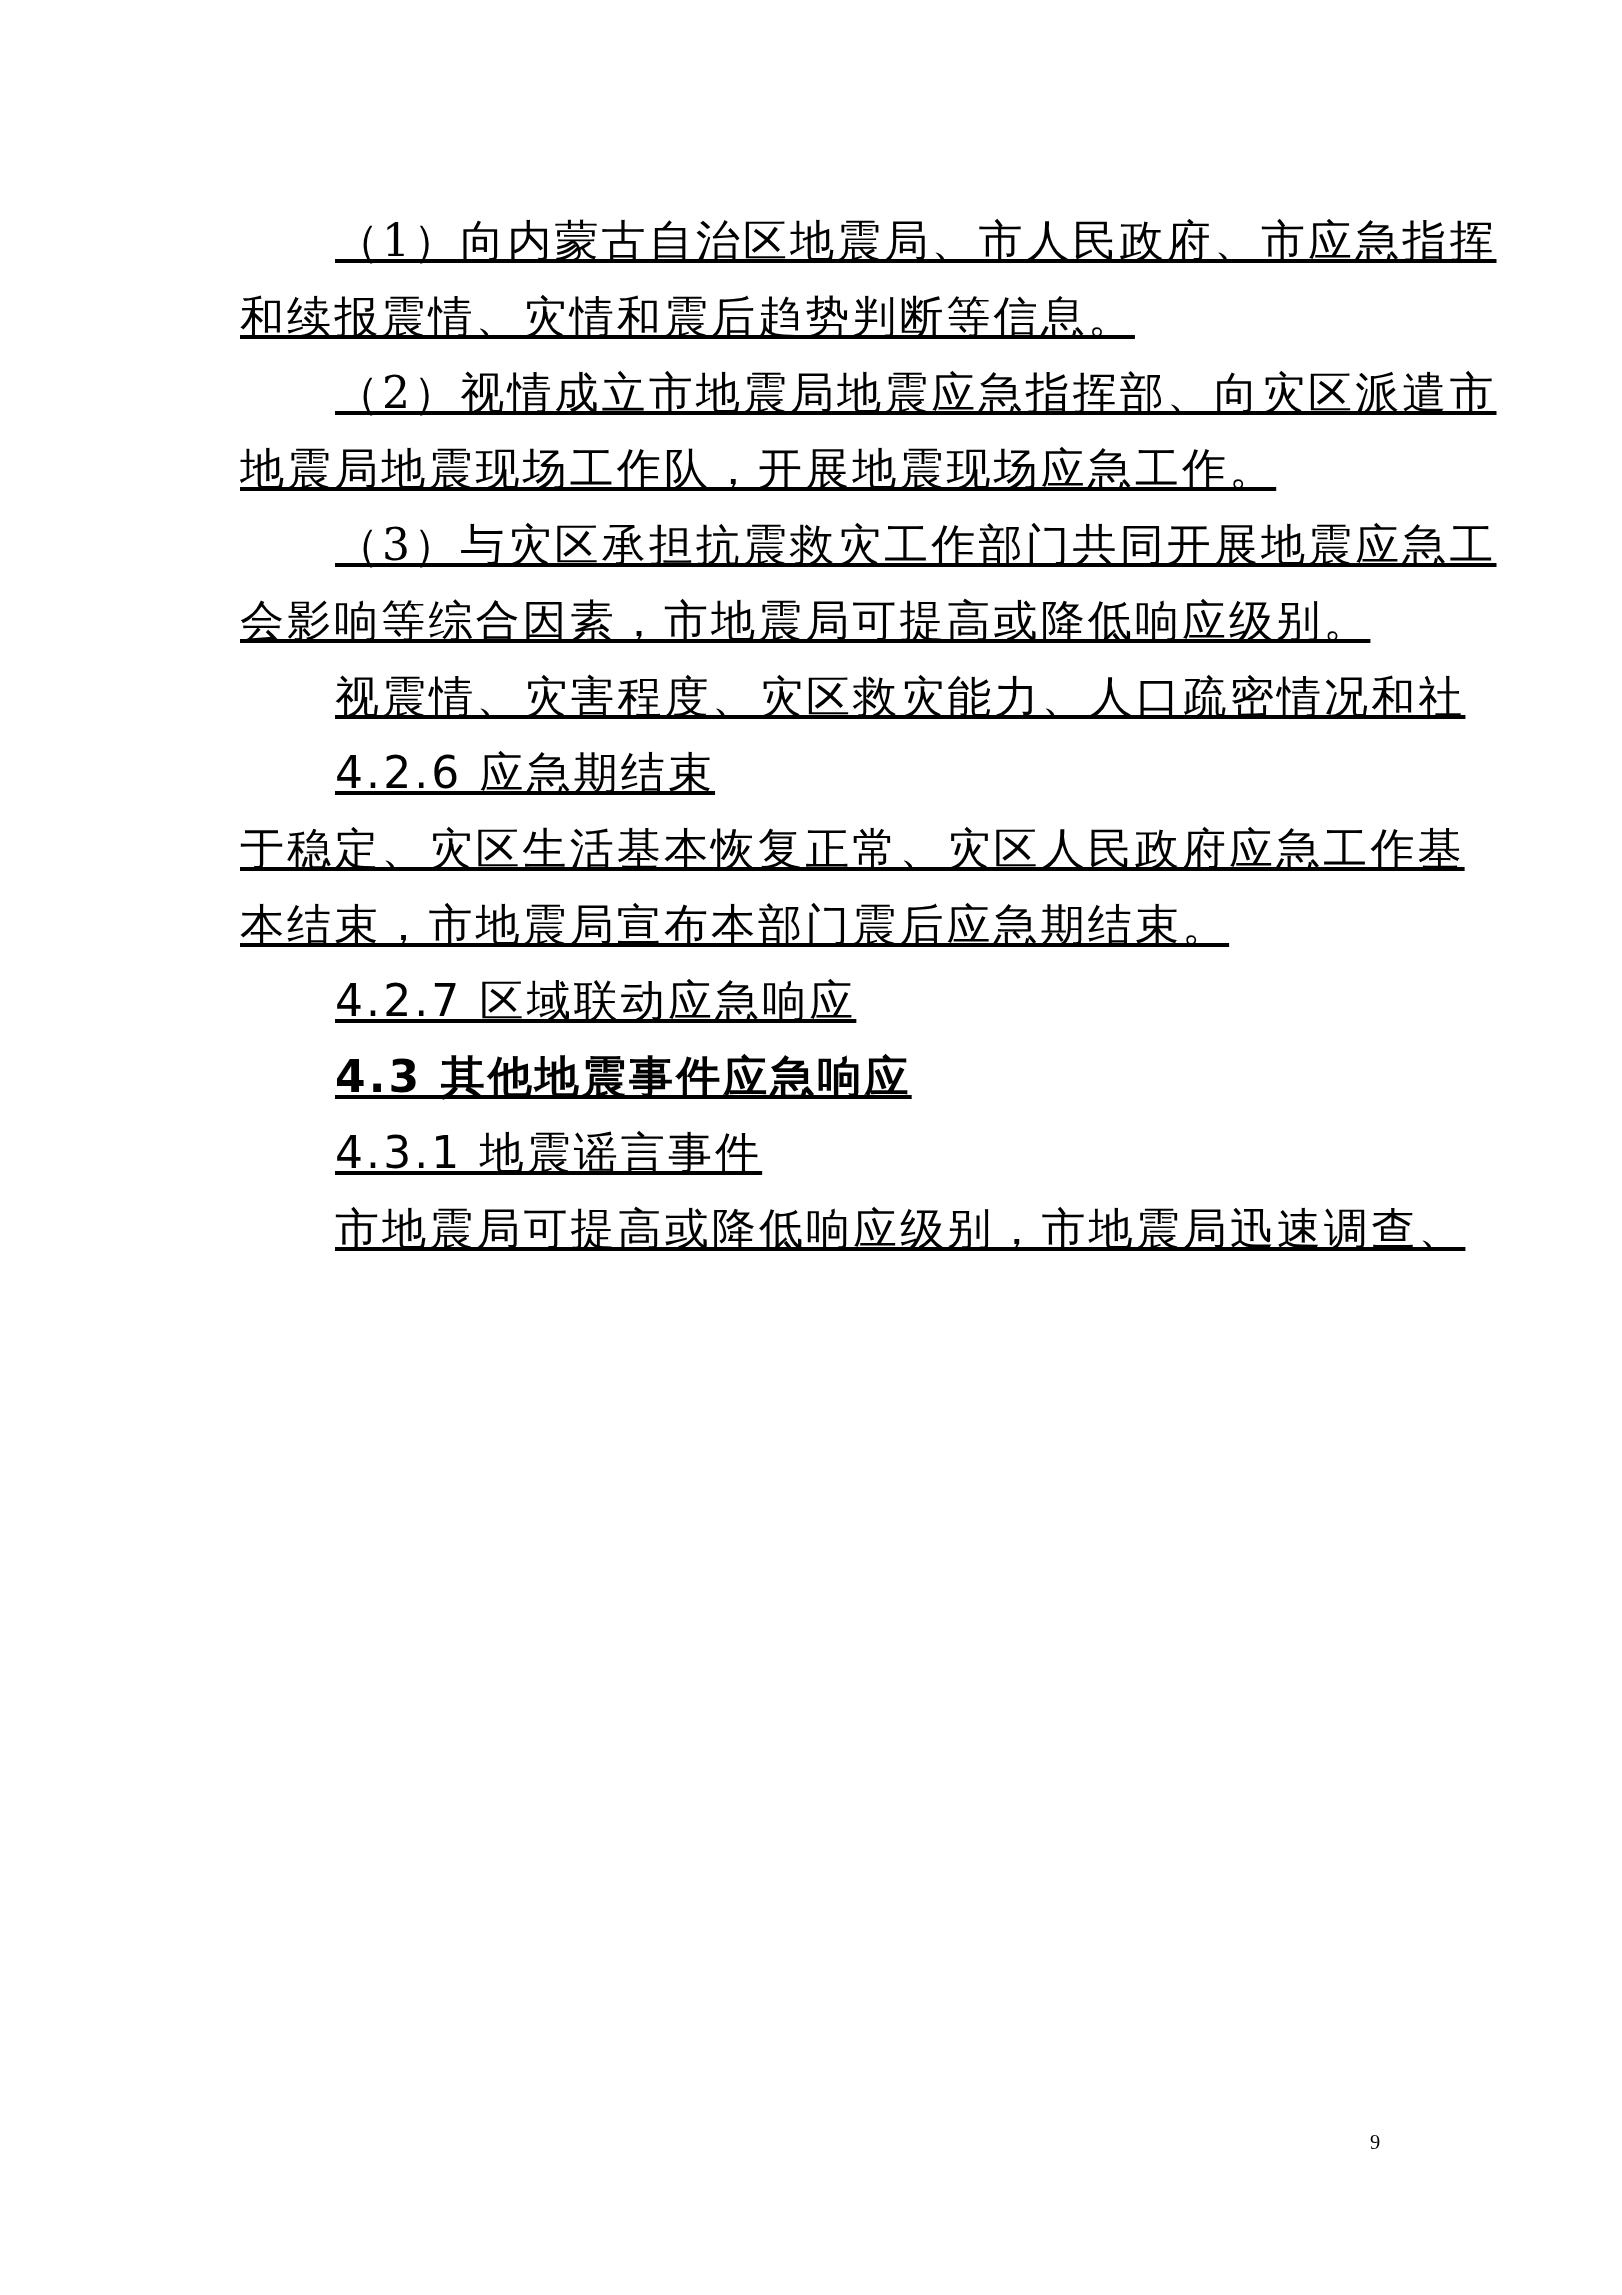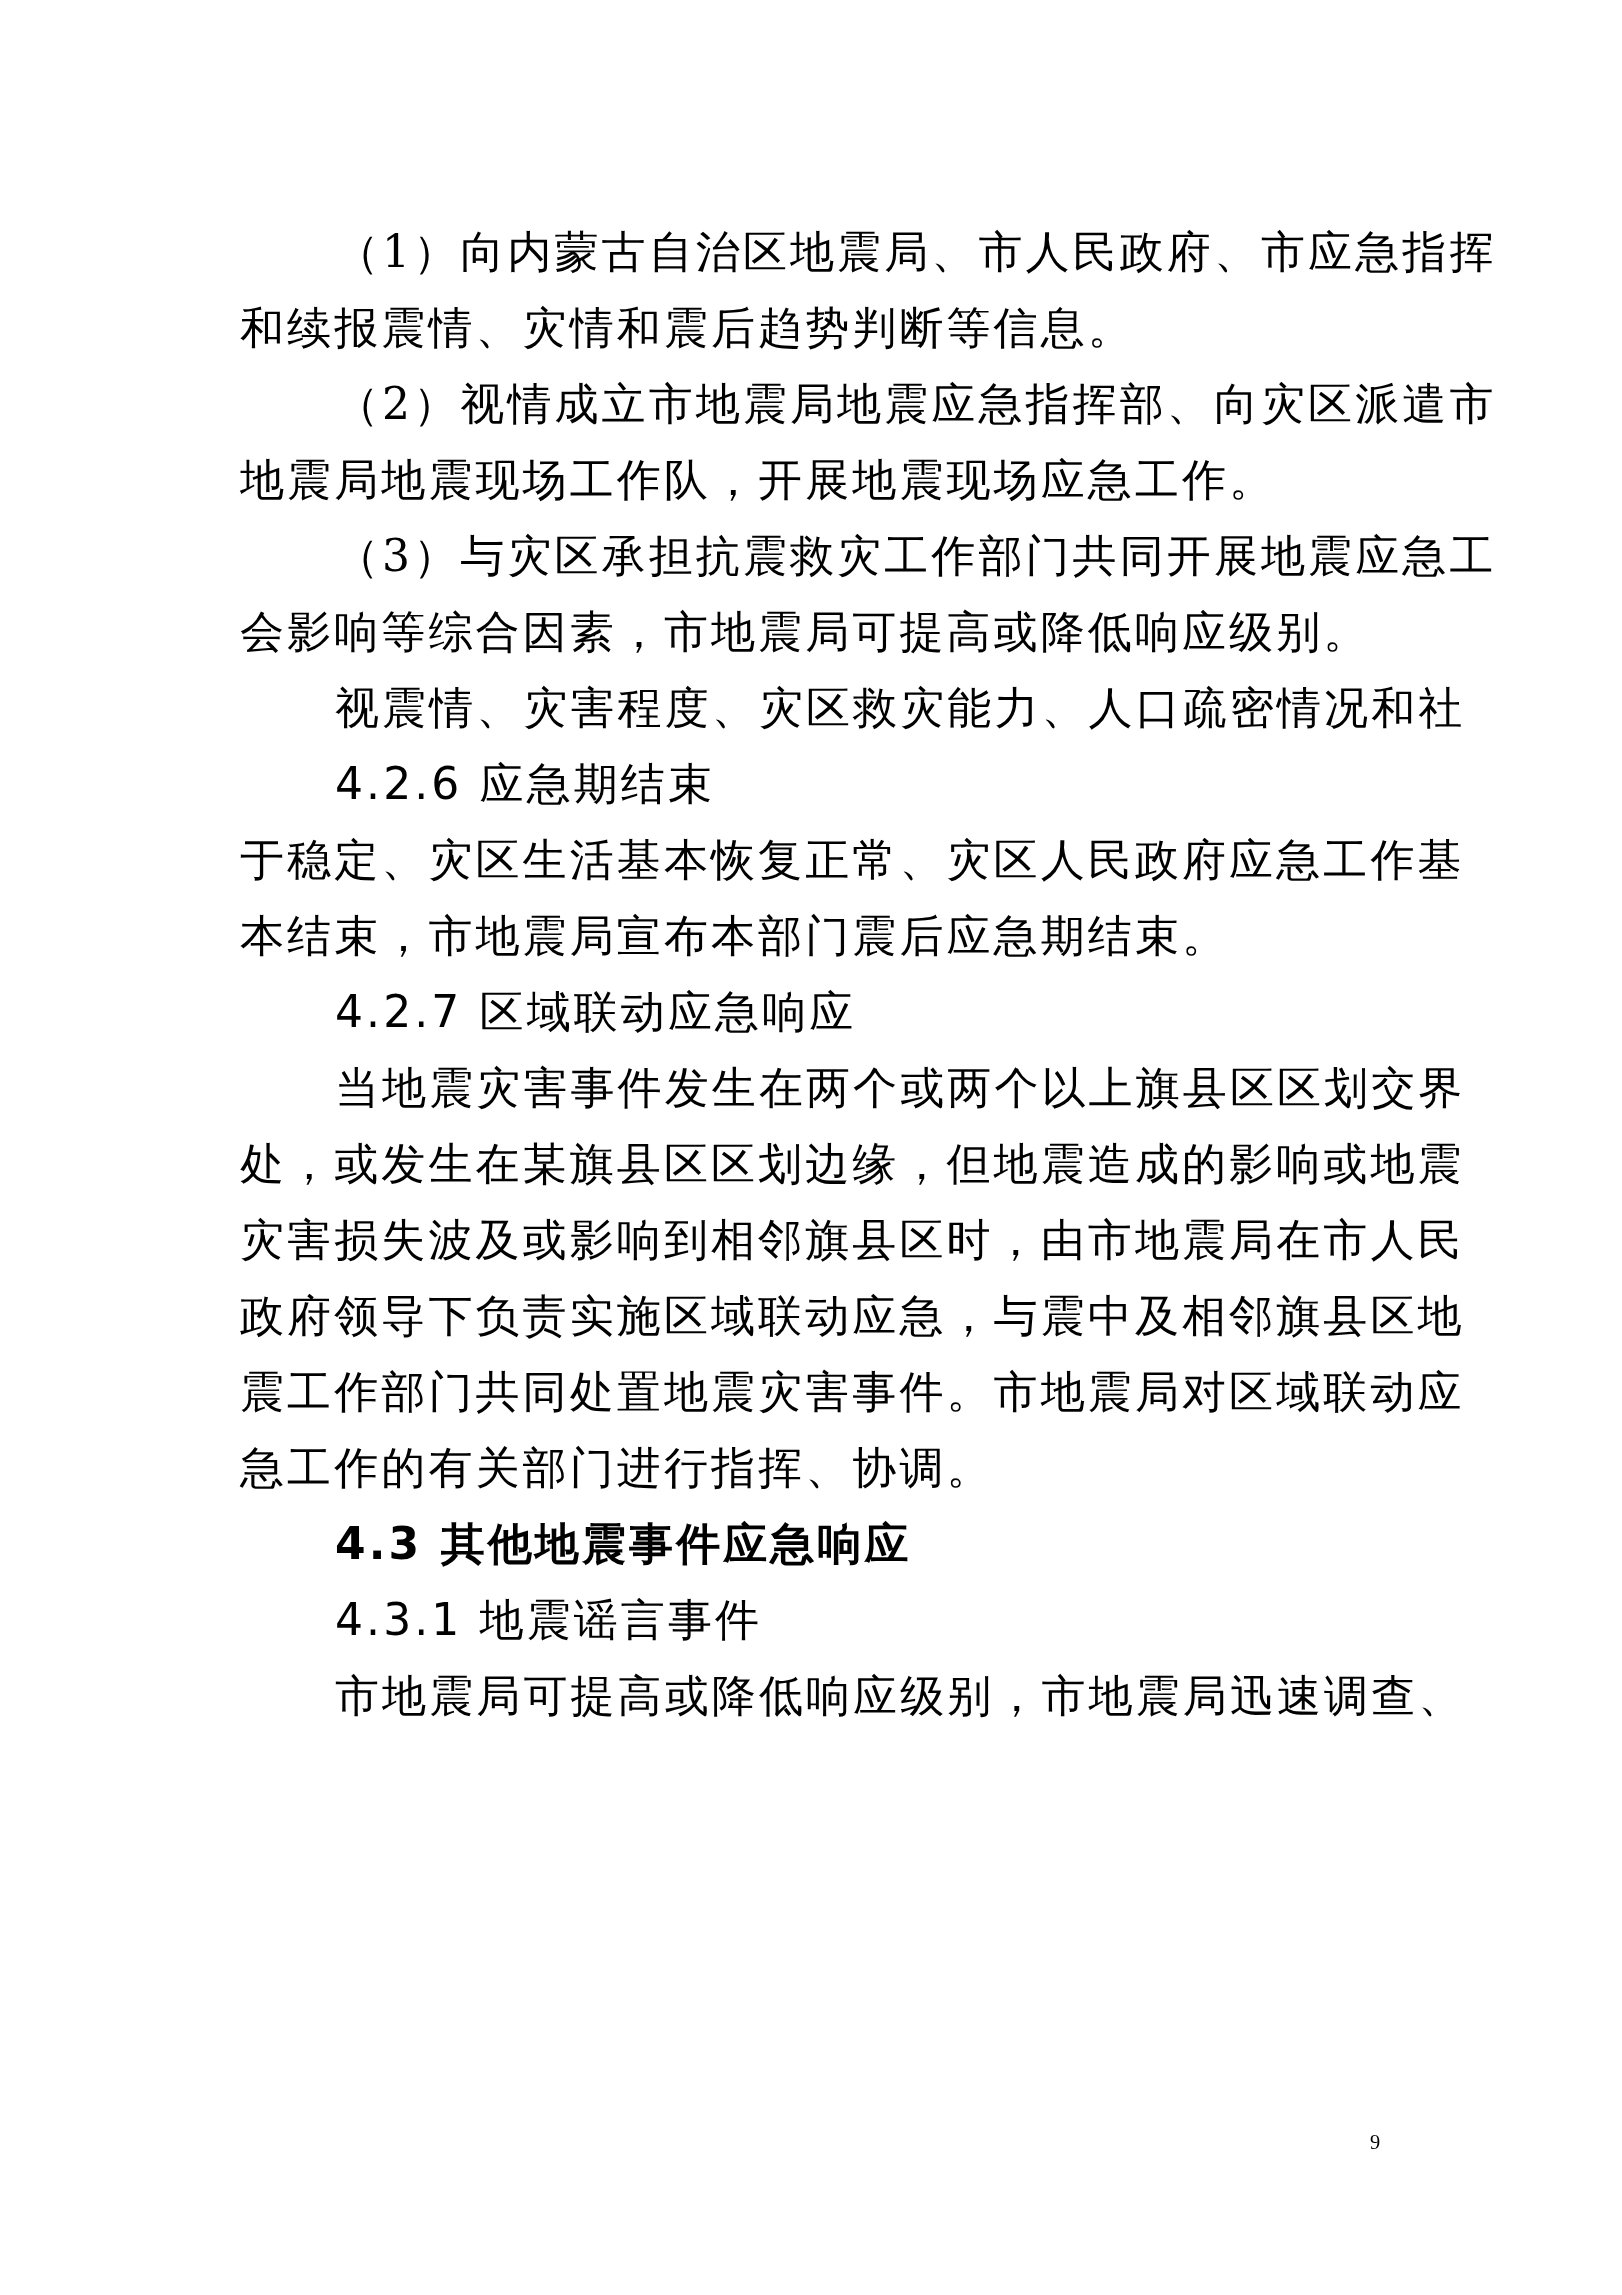--- a/index.html
+++ b/index.html
@@ -11,22 +11,23 @@
     width: 1623px;
     height: 2295px;
     position: relative;
     overflow: hidden;
     color: #000000;
     font-family: "DejaVu Serif", "Liberation Serif", serif;
   }
   .page {
     position: absolute;
     left: 240px;
-    top: 214px;
+    top: 203px;
     width: 1145px;
+    text-decoration: underline;
   }
   .line {
     height: 76px;
     line-height: 76px;
     font-size: 44px;
     letter-spacing: 3.1px;
     white-space: nowrap;
     overflow: visible;
   }
   .indent {
@@ -79,28 +80,20 @@
 
   <div class="line indent heading">4.2.6 应急期结束</div>
 
   <div>
     <div class="line justify">于稳定、灾区生活基本恢复正常、灾区人民政府应急工作基</div>
     <div class="line">本结束，市地震局宣布本部门震后应急期结束。</div>
   </div>
 
   <div class="line indent heading">4.2.7 区域联动应急响应</div>
 
-  <div>
-    <div class="line indent justify">当地震灾害事件发生在两个或两个以上旗县区区划交界</div>
-    <div class="line justify">处，或发生在某旗县区区划边缘，但地震造成的影响或地震</div>
-    <div class="line justify">灾害损失波及或影响到相邻旗县区时，由市地震局在市人民</div>
-    <div class="line justify">政府领导下负责实施区域联动应急，与震中及相邻旗县区地</div>
-    <div class="line justify">震工作部门共同处置地震灾害事件。市地震局对区域联动应</div>
-    <div class="line">急工作的有关部门进行指挥、协调。</div>
-  </div>
 
   <div class="line indent heading bold">4.3 其他地震事件应急响应</div>
 
   <div class="line indent heading">4.3.1 地震谣言事件</div>
 
   <div>
     <div class="line indent">市地震局可提高或降低响应级别，市地震局迅速调查、</div>
   </div>
 
 </div>

